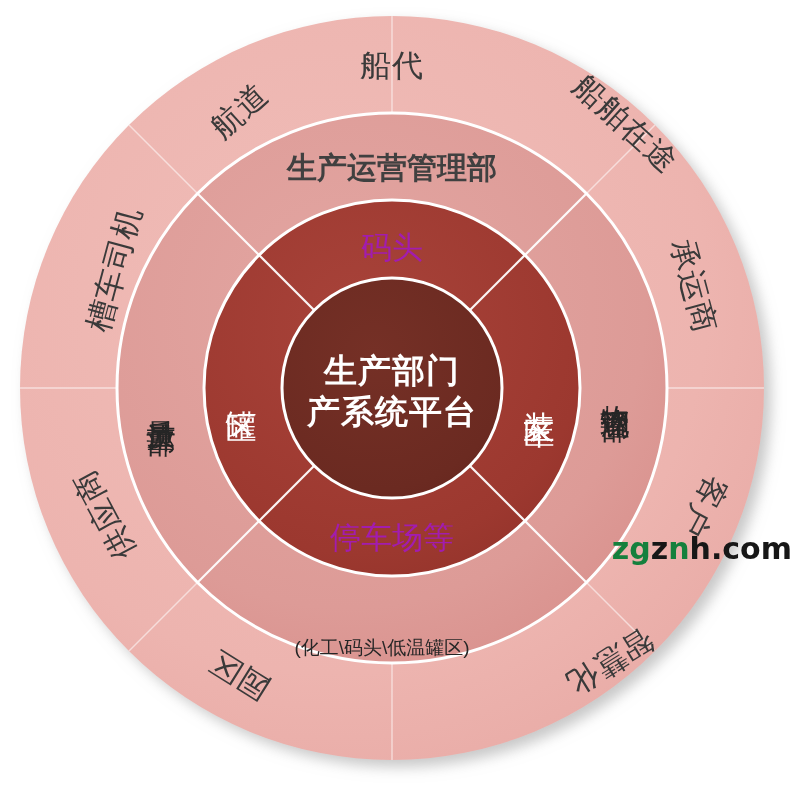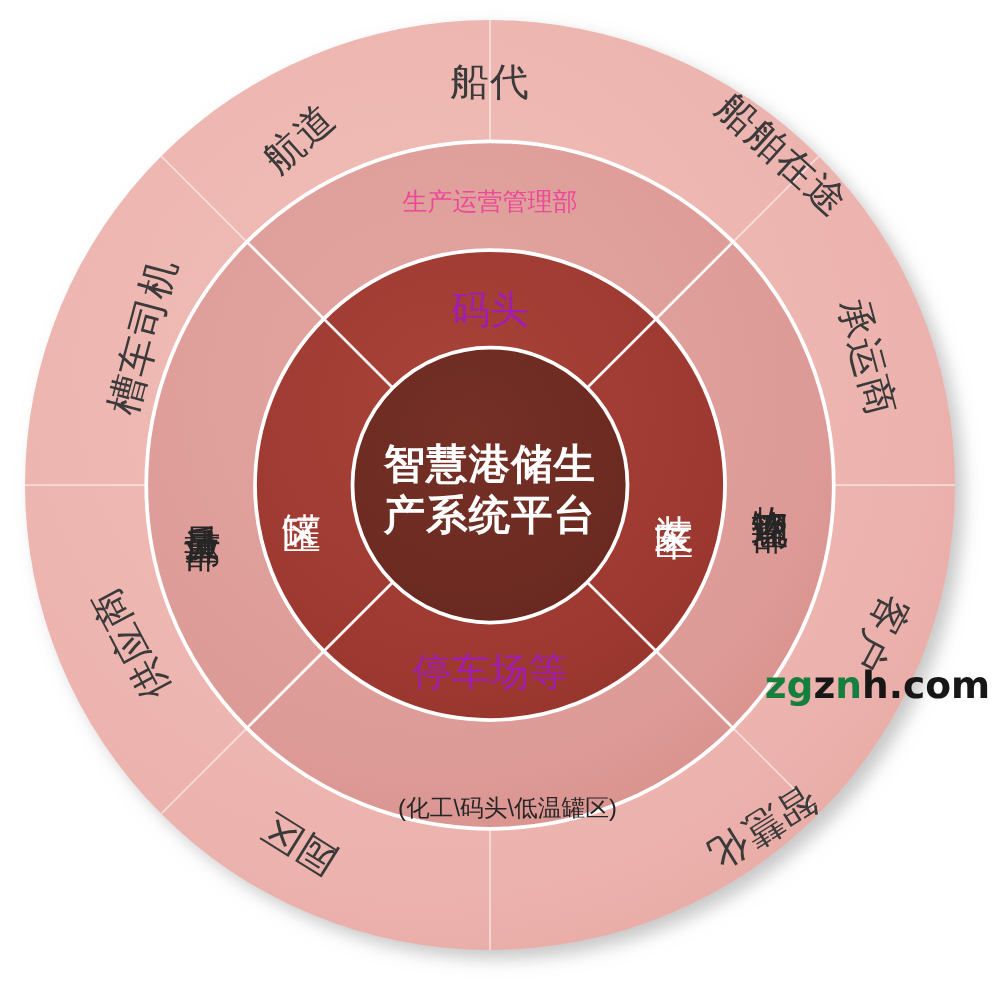--- a/index.html
+++ b/index.html
@@ -23,23 +23,23 @@
   }
   
   .outer-lbl{
     color:#3a3a3a;
     font-size:31px;
     font-weight:400;
     letter-spacing:1px;
   }
   
   .mid-lbl{
-    color:#ec4899;
-    font-size:20px;
-    font-weight:400;
+    color:#404040;
+    font-size:30px;
+    font-weight:700;
   }
   .mid-sub{
     color:#262626;
     font-size:19px;
     font-weight:400;
   }
   .mid-vert{
     color:#262626;
     font-size:29px;
     font-weight:400;
@@ -154,32 +154,32 @@
   <div class="lbl outer-lbl" style="left:653px;top:490px;width:100px;transform:rotate(118deg);">客户</div>
 
   <div class="lbl outer-lbl" style="left:190px;top:658px;width:100px;transform:rotate(-148deg);">园区</div>
 
   <div class="lbl outer-lbl" style="left:545px;top:645px;width:130px;transform:rotate(148deg);">智慧化</div>
 
   <div class="lbl mid-lbl" style="left:242px;top:152px;width:300px;">生产运营管理部</div>
 
   <div class="lbl mid-vert" style="left:600px;top:282px;height:210px;display:flex;align-items:flex-start;justify-content:center;">物流管理部</div>
 
-  <div class="lbl mid-sub" style="left:266px;top:638px;width:280px;text-align:center;">(化工\码头\低温罐区)</div>
+  <div class="lbl mid-sub" style="left:242px;top:638px;width:280px;text-align:center;">(化工\码头\低温罐区)</div>
 
   <div class="lbl mid-vert" style="left:146px;top:296px;height:210px;display:flex;align-items:flex-start;justify-content:center;">质量计量部</div>
 
   <div class="lbl inner-lbl" style="left:292px;top:232px;width:200px;">码头</div>
 
   <div class="lbl inner-vert" style="left:522px;top:318px;height:150px;display:flex;align-items:flex-start;justify-content:center;">装车区</div>
 
   <div class="lbl inner-lbl" style="left:292px;top:522px;width:200px;">停车场等</div>
 
   <div class="lbl inner-vert" style="left:224px;top:330px;height:120px;display:flex;align-items:flex-start;justify-content:center;">罐区</div>
 
   <div class="lbl core-lbl" style="left:292px;top:350px;width:200px;">
-    <div>智慧港储生</div>
+    <div>生产部门</div>
     <div>产系统平台</div>
   </div>
 
   <div class="watermark"><span class="wm-r">zg</span><span class="wm-d">z</span><span class="wm-r">n</span><span class="wm-d">h.com</span></div>
 
 </div>
 
 </body></html>

